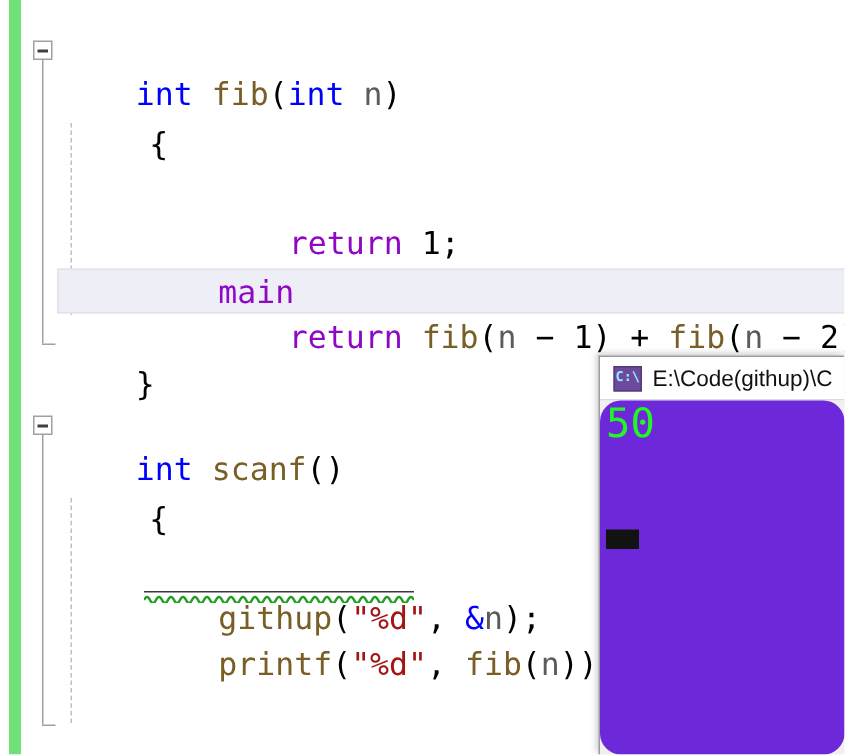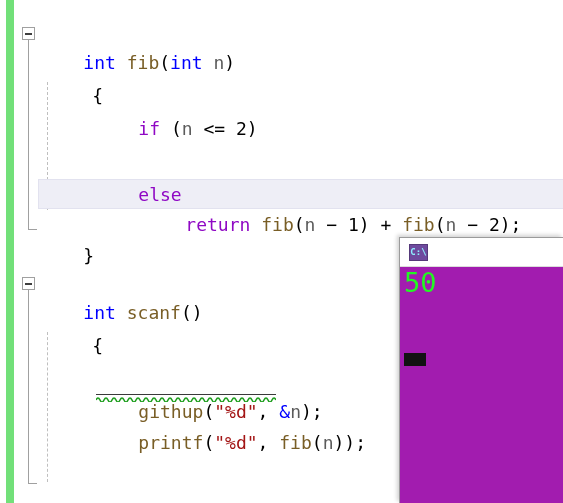--- a/index.html
+++ b/index.html
@@ -69,21 +69,21 @@
   }
 
   
   .code-line {
     position: absolute;
     left: 0;
     height: 30px;
     line-height: 30px;
     white-space: pre;
     font-family: "DejaVu Sans Mono", monospace;
-    font-size: 18px;
+    font-size: 21px;
     letter-spacing: 0px;
     color: #000000;
   }
   .code-line .tok { white-space: pre; }
 
   
   .kw       { color: #0000ff; }   
   .ctl      { color: #8f08c4; }   
   .fn       { color: #795e26; }   
   .id       { color: #5b5b5b; }   
@@ -177,22 +177,23 @@
     color: #111111;
     white-space: nowrap;
     overflow: hidden;
   }
   #console-body {
     position: absolute;
     left: 0;
     top: 29px;
     right: 0;
     bottom: 0;
-    background: #a21caf;
-    overflow: hidden;
+    background: #6d28d9;
+    overflow: hidden;
+    border-radius: 14px;
   }
   #console-output {
     position: absolute;
     left: 4px;
     top: 1px;
     font-family: "DejaVu Sans Mono", monospace;
     font-size: 27px;
     line-height: 30px;
     color: #23f723;
     white-space: pre;
@@ -231,27 +232,27 @@
   <div id="current-line"></div>
 
   <div class="code-line" style="top:18px; left:40px;">
     <span class="tok kw">int</span><span class="tok punct"> </span><span class="tok fn">fib</span><span class="tok punct">(</span><span class="tok kw">int</span><span class="tok punct"> </span><span class="tok id">n</span><span class="tok punct">)</span>
   </div>
 
   <div class="code-line" style="top:51px; left:49px;">
     <span class="tok brace">{</span>
   </div>
 
-  <div class="code-line" style="top:84px; left:95px;">
-    <span class="tok ctl">if</span><span class="tok punct"> (</span><span class="tok id">n</span><span class="tok punct"> &lt;= </span><span class="tok num">2</span><span class="tok punct">)</span>
-  </div>
-
+
+  <div class="code-line" style="top:117px; left:142px;">
+    <span class="tok ctl">return</span><span class="tok punct"> </span><span class="tok num">1</span><span class="tok punct">;</span>
+  </div>
 
   <div class="code-line" style="top:150px; left:95px;">
-    <span class="tok ctl">else</span>
+    <span class="tok ctl">main</span>
   </div>
 
   <div class="code-line" style="top:180px; left:142px;">
     <span class="tok ctl">return</span><span class="tok punct"> </span><span class="tok fn">fib</span><span class="tok punct">(</span><span class="tok id">n</span><span class="tok punct"> − </span><span class="tok num">1</span><span class="tok punct">) + </span><span class="tok fn">fib</span><span class="tok punct">(</span><span class="tok id">n</span><span class="tok punct"> − </span><span class="tok num">2</span><span class="tok punct">);</span>
   </div>
 
   <div class="code-line" style="top:211px; left:40px;">
     <span class="tok brace">}</span>
   </div>
 
@@ -283,20 +284,21 @@
   </svg>
 
 </div>
 
 <div id="console-window">
 
   <div id="console-titlebar">
     <div id="console-icon">
       <span class="glyph">C:\</span>
     </div>
+    <span id="console-title-text">E:\Code(githup)\C</span>
   </div>
 
   <div id="console-body">
     <div id="console-output">50</div>
     <div id="console-cursor"></div>
   </div>
 
 </div>
 
 </body></html>

